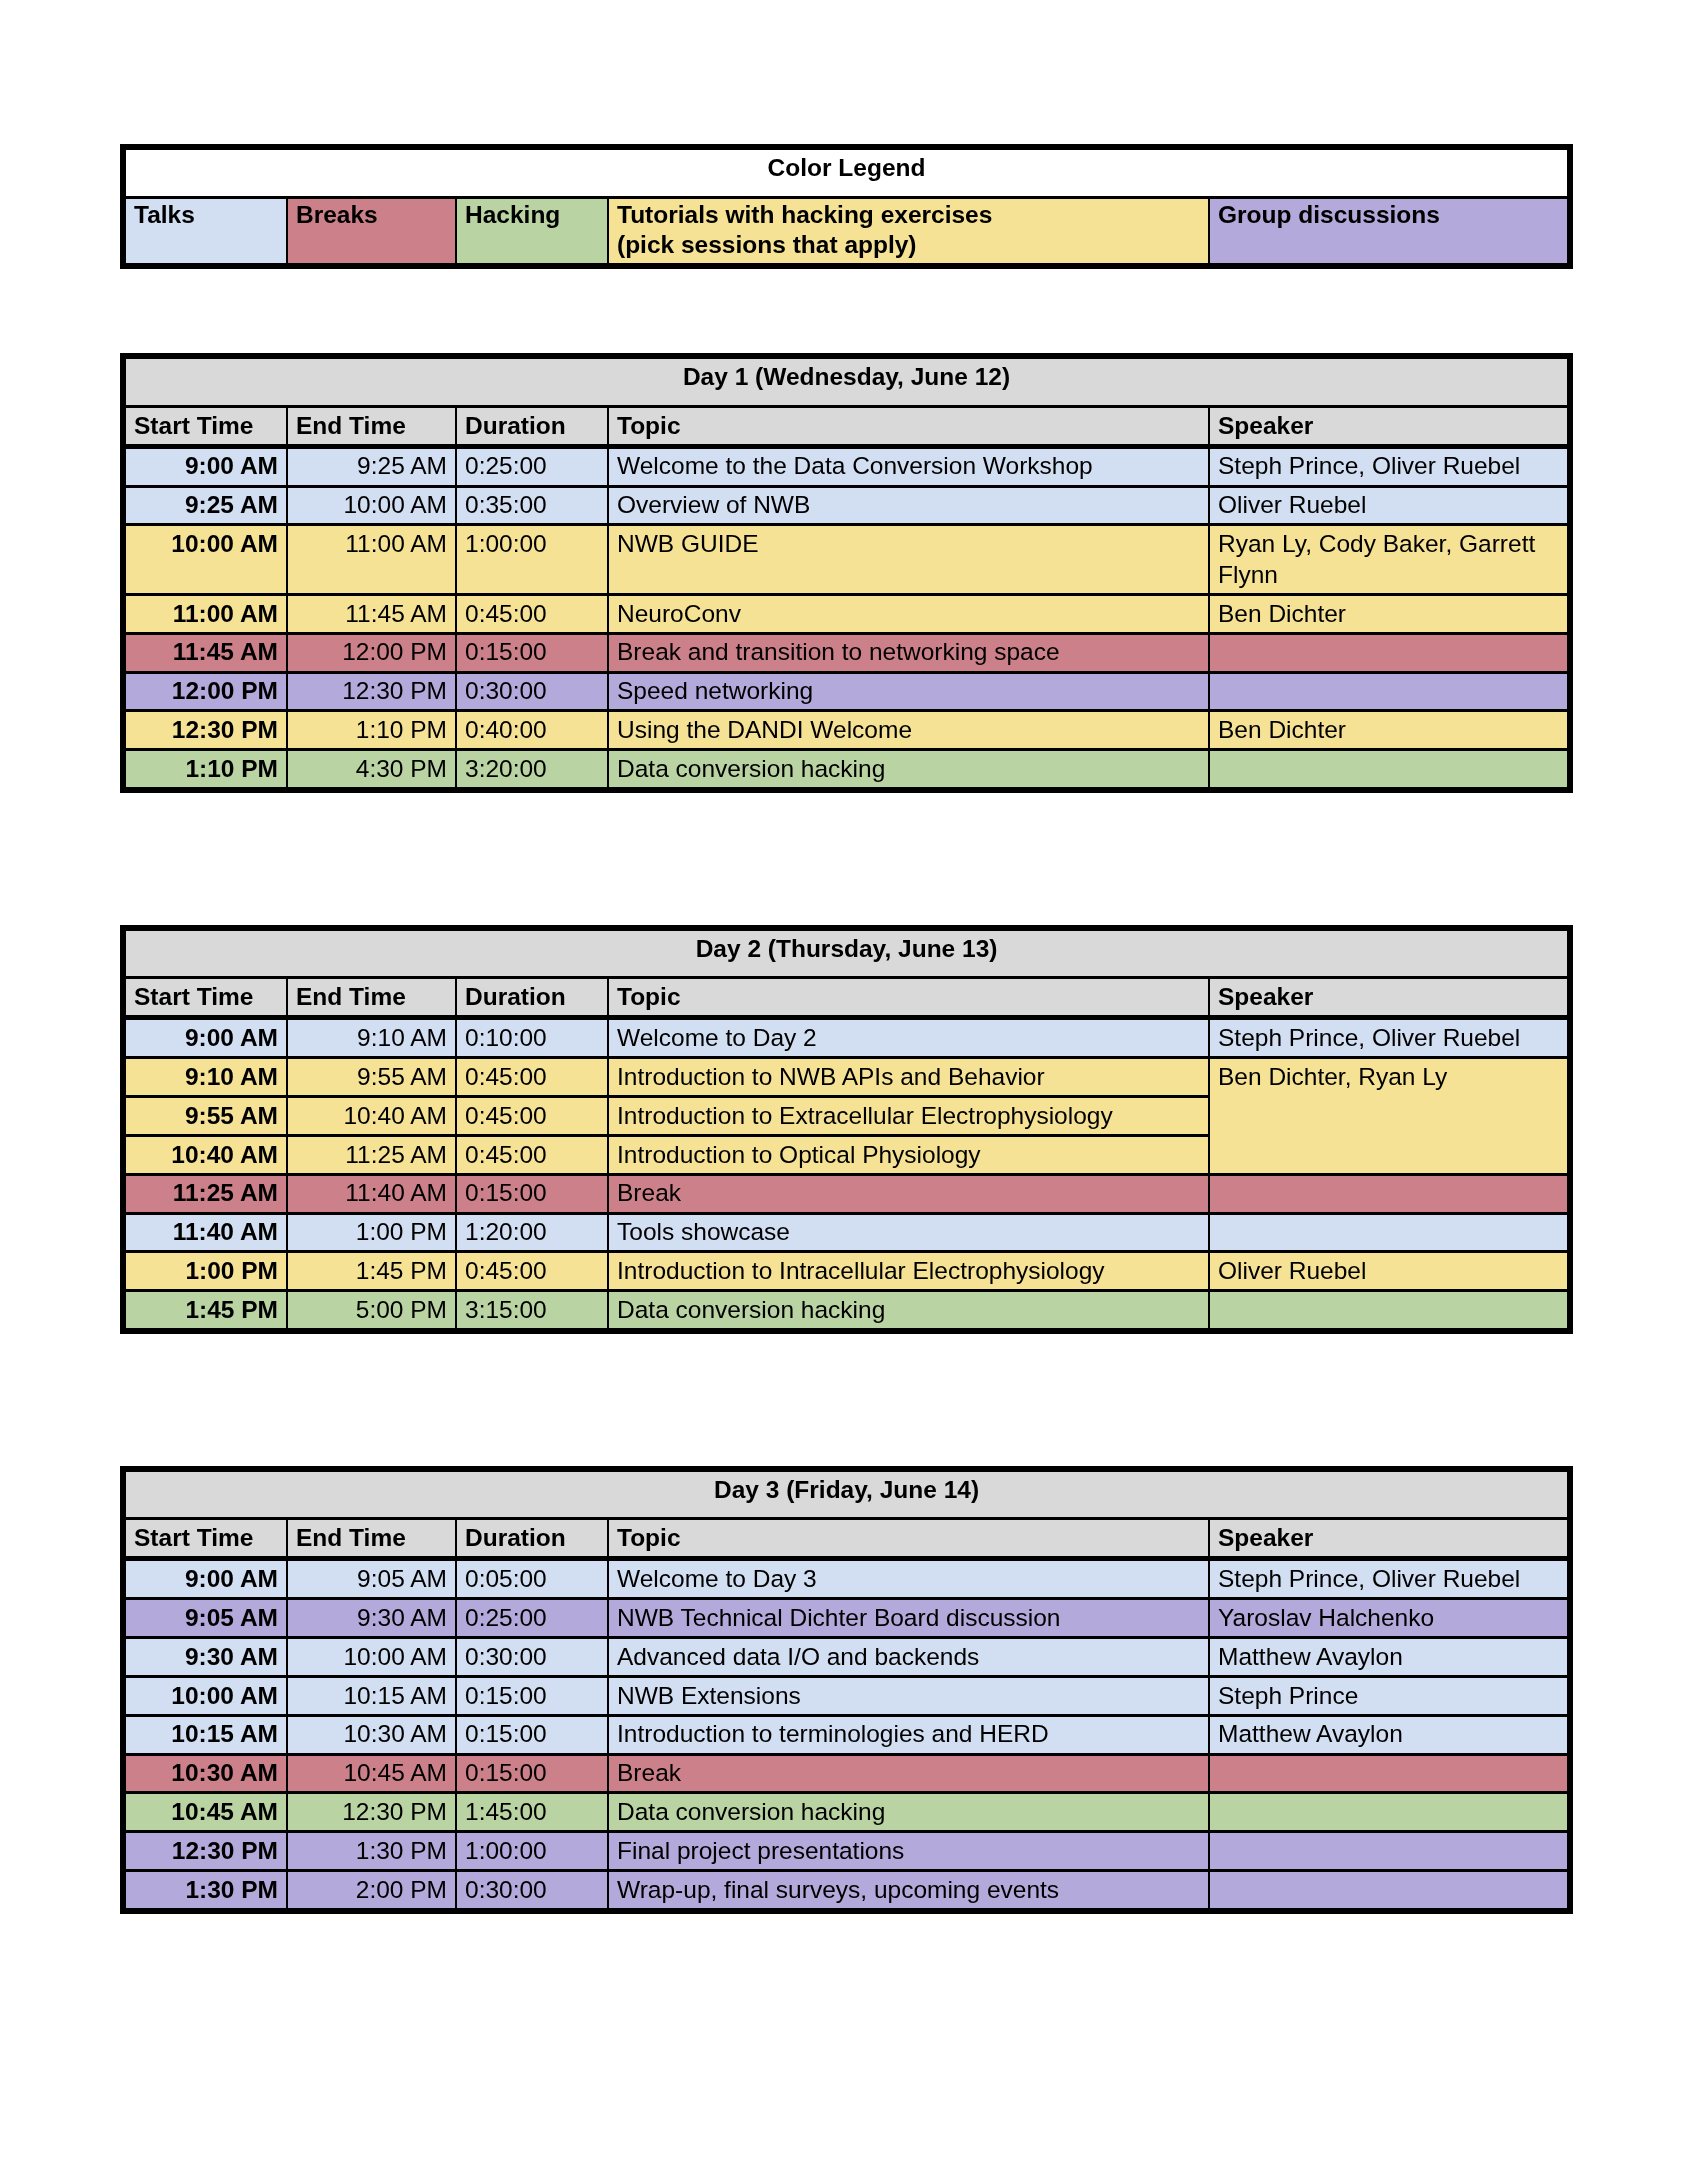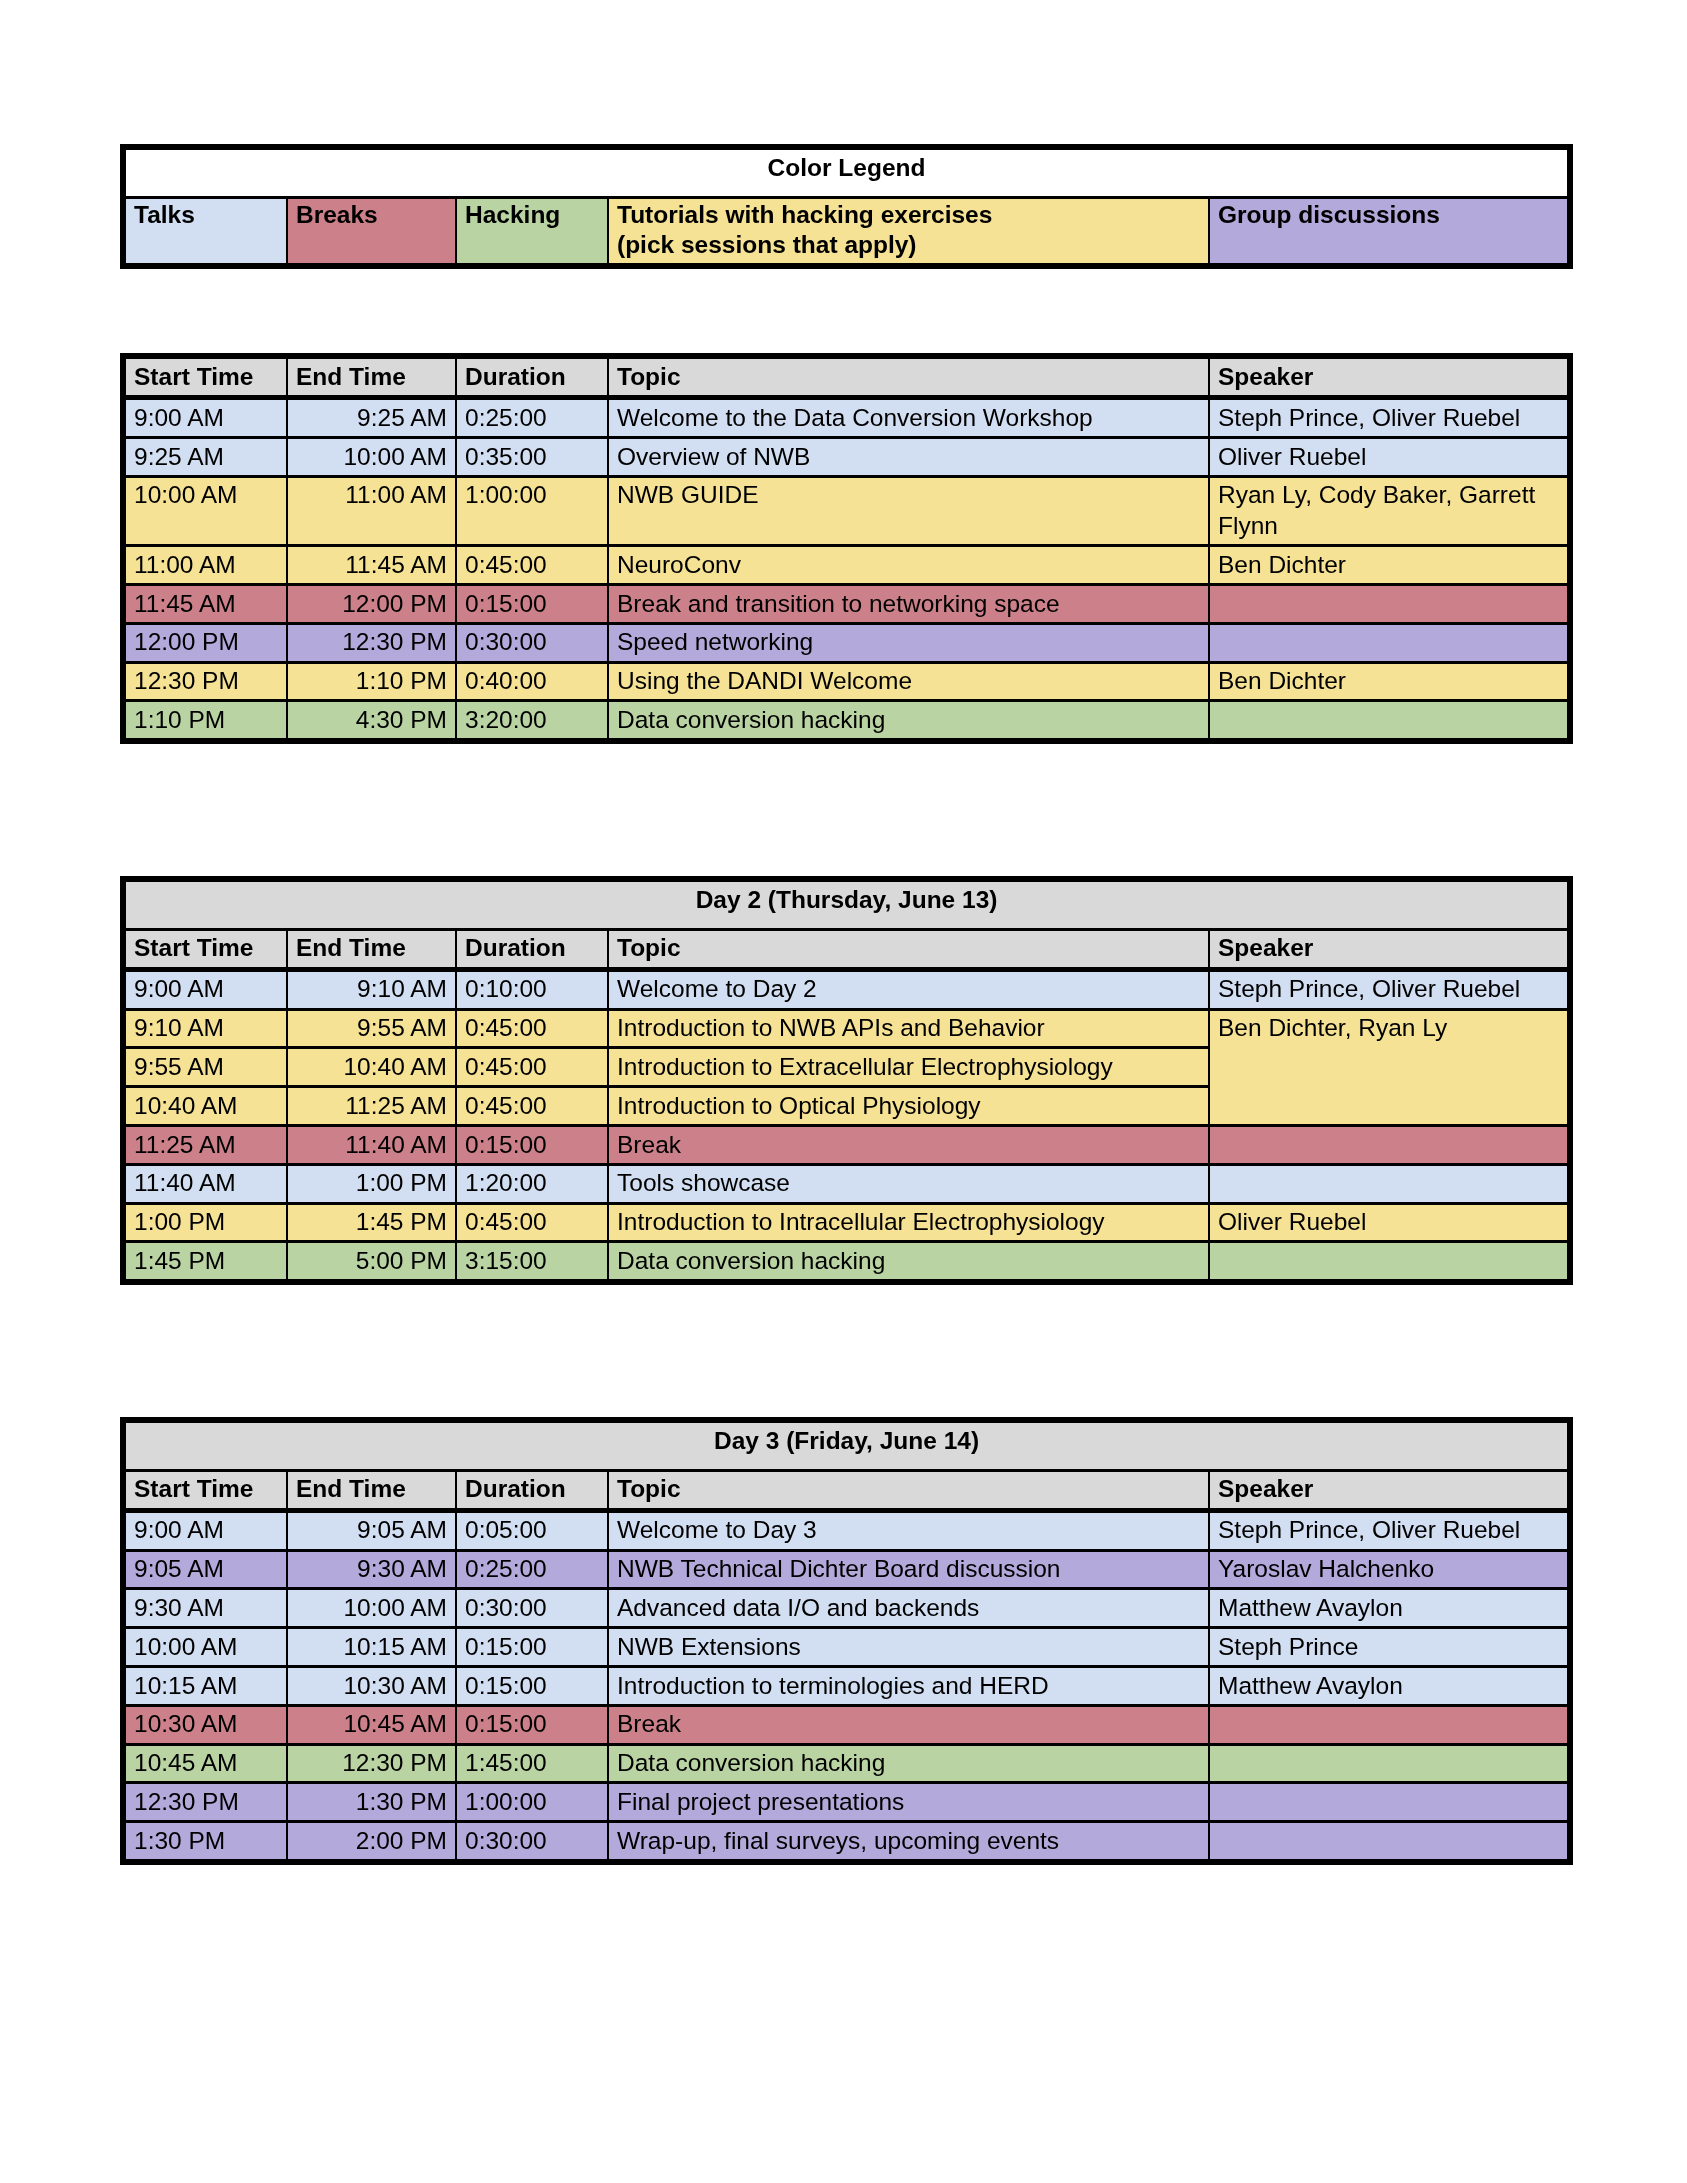--- a/index.html
+++ b/index.html
@@ -55,21 +55,21 @@
 
   tr.header-row { height: 40px; }
   tr.header-row td {
     background: var(--table-header);
     font-weight: bold;
     vertical-align: middle;
     border-bottom-width: 5.3px;
   }
 
   tr.data-row { height: 37px; }
-  td.c-start { font-weight: normal; white-space: nowrap; padding-right: 3.3px; }
+  td.c-start { font-weight: bold; text-align: right; white-space: nowrap; padding-right: 3.3px; }
   td.c-end   { text-align: right; white-space: nowrap; padding-right: 3.3px; }
   td.c-dur   { text-align: left; white-space: nowrap; padding-right: 3.3px; }
   td.thickR  { border-right-width: 8px; }
   td.v-mid   { vertical-align: middle; }
 
   tr.legend-items-row { height: 69px; }
   tr.legend-items-row td {
     font-weight: bold;
     white-space: pre-line;
     padding-top: 1px;
@@ -114,20 +114,23 @@
 
   <table class="sched day">
     <colgroup>
         <col class="c1">
         <col class="c2">
         <col class="c3">
         <col class="c4">
         <col class="c5">
       </colgroup>
     <tbody id="day-body-0">
+        <tr class="title-row">
+          <td class="title-cell" colspan="5">Day 1 (Wednesday, June 12)</td>
+        </tr>
         <tr class="header-row">
           <td>Start Time</td>
           <td>End Time</td>
           <td class="thickR">Duration</td>
           <td>Topic</td>
           <td>Speaker</td>
         </tr>
         <tr class="data-row bg-talks">
           <td class="c-start">9:00 AM</td>
           <td class="c-end">9:25 AM</td>

